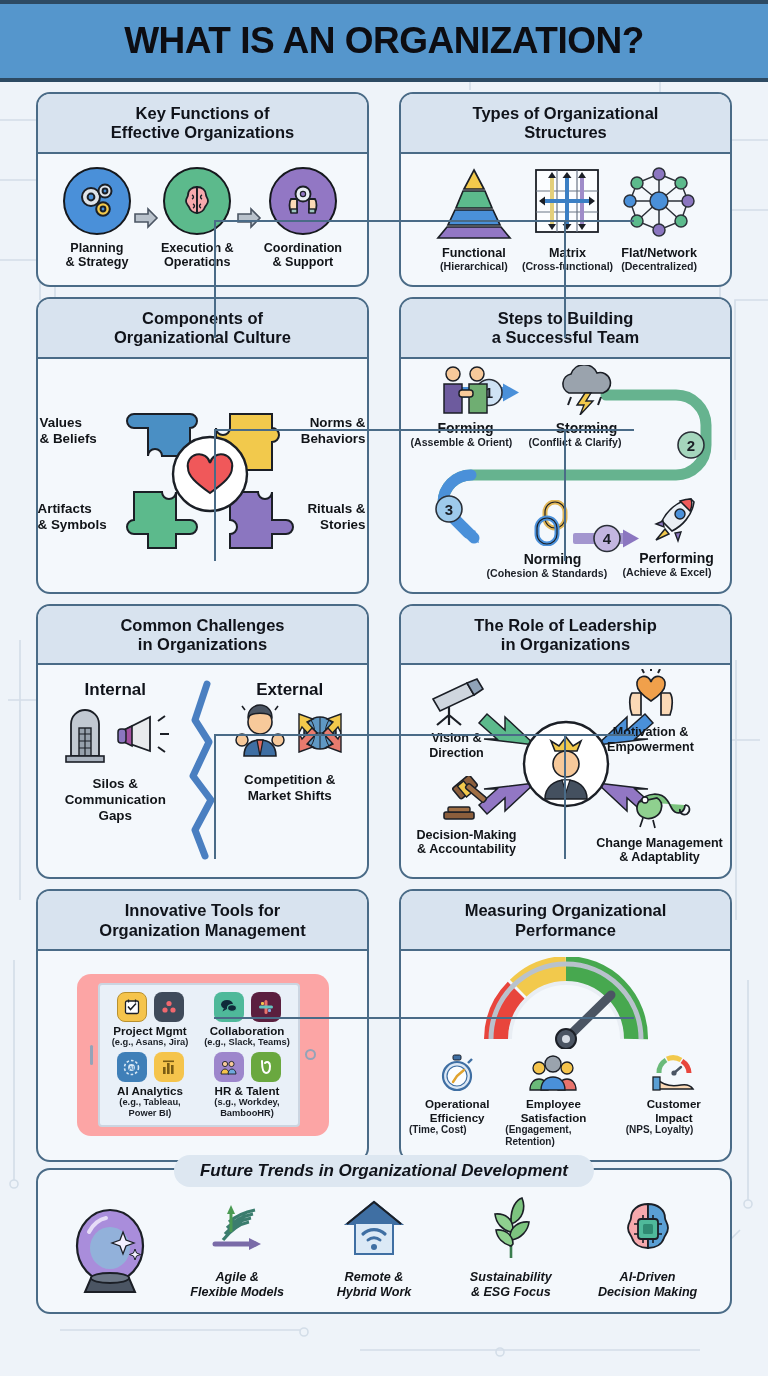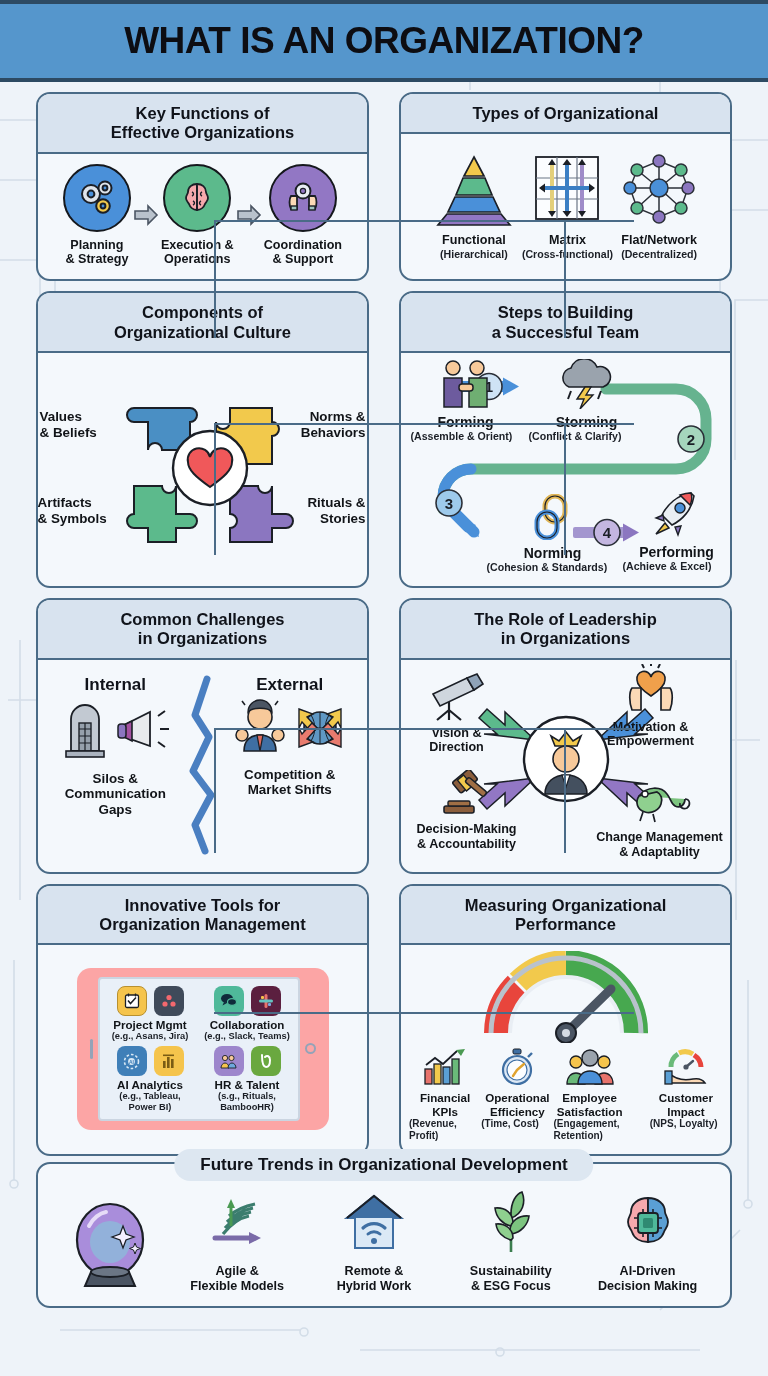--- a/index.html
+++ b/index.html
@@ -76,21 +76,21 @@
             display: flex; align-items: center; gap: 5px; }
   .screen { flex: 1; background: #e9f0f8; border: 2px solid #cbd5e1; border-radius: 4px; padding: 7px 4px 6px 4px; }
   .appgrid { display: grid; grid-template-columns: 1fr 1fr; gap: 5px 4px; }
   .appcell { display: flex; flex-direction: column; align-items: center; }
   .approw { display: flex; gap: 7px; }
   .appicon { width: 30px; height: 30px; border-radius: 8px; display: flex; align-items: center; justify-content: center; }
   .app-l { font-size: 11.6px; font-weight: bold; color: #111418; margin-top: 2px; }
   .app-s { font-size: 9.3px; font-weight: bold; color: #1b1f26; text-align: center; line-height: 1.15; }
 
   
-  .bottom-wrap { position: relative; margin-top: 6px; }
+  .bottom-wrap { position: relative; margin-top: 6px; font-style: italic; }
   .bottom-panel {
     background: #f4f8fc; border: 2.2px solid #4a6b87; border-radius: 14px;
     padding: 26px 14px 12px 14px;
   }
   .pill {
     position: absolute; top: -13px; left: 50%; transform: translateX(-50%);
     background: #dde7f1; border-radius: 18px; padding: 6px 26px; z-index: 4;
   }
   .pill .t { font-size: 17px; font-weight: bold; color: #10131a; white-space: nowrap; }
   .trends { display: flex; align-items: flex-end; justify-content: space-around; width: 100%; }
@@ -192,20 +192,21 @@
             <div class="lbl"><span>Coordination</span><br>
               <span>&amp; Support</span></div>
           </div>
         </div>
       </div>
     </div>
 
     <div class="panel">
       <div class="panel-head">
         <div class="t">Types of Organizational</div>
+        <div class="t">Structures</div>
       </div>
       <div class="panel-body">
         <div class="trio" style="gap:6px;align-items:flex-end;">
           <div class="cellblk">
             <svg width="84" height="76" viewBox="0 0 84 76">
               <g stroke="#1b1f26" stroke-width="1.7">
                 <path d="M42 6 L52 25 L32 25 Z" fill="#f2c94c"></path>
                 <path d="M31 27 L53 27 L60 44 L24 44 Z" fill="#5cba8c"></path>
                 <path d="M23 46 L61 46 L68 61 L16 61 Z" fill="#4a90d9"></path>
                 <path d="M15 63 L69 63 L78 74 L6 74 Z" fill="#9277c4"></path>
@@ -617,21 +618,21 @@
                       </svg>
                   </div>
                   <div class="appicon" style="background:#6aa83f;">
                     <svg width="18" height="18" viewBox="0 0 18 18">
                         <path d="M5 3c0 8 1 12 4 12s4-3 4-7-3-5-5-3" fill="none" stroke="#fff" stroke-width="2" stroke-linecap="round"></path>
                       </svg>
                   </div>
                 </div>
                 <div class="app-l">HR &amp; Talent</div>
                 <div class="app-s">
-                  <span>(s.g., Rituals,</span><br>
+                  <span>(s.g., Workdey,</span><br>
                   <span>BambooHR)</span>
                 </div>
               </div>
             </div>
           </div>
           <div style="width:11px;height:11px;border:2px solid #94a3b8;border-radius:50%;"></div>
         </div>
       </div>
     </div>
 
@@ -648,37 +649,20 @@
             <path d="M89 12a69 69 0 0 1 69 70" stroke="#47a84f"></path>
           </g>
           <path d="M14 82a75 75 0 0 1 150 0" fill="none" stroke="#b9c2cc" stroke-width="5"></path>
           <path d="M33 82a56 56 0 0 1 112 0" fill="none" stroke="#e9eef4" stroke-width="4"></path>
           <path d="M89 82 L134 38" stroke="#4b5563" stroke-width="9" stroke-linecap="round"></path>
           <circle cx="89" cy="82" r="10" fill="#4b5563" stroke="#1b1f26" stroke-width="2"></circle>
           <circle cx="89" cy="82" r="4" fill="#d6dce4"></circle>
         </svg>
         <div style="display:flex;justify-content:space-between;width:100%;margin-top:4px;align-items:flex-start;">
           <div style="flex:1;text-align:center;">
-            <svg width="48" height="40" viewBox="0 0 48 40">
-              <g stroke="#1b1f26" stroke-width="1.3">
-                <rect x="4" y="22" width="7" height="15" fill="#e8736c"></rect>
-                  <rect x="13" y="17" width="7" height="20" fill="#f2c94c"></rect>
-                <rect x="22" y="20" width="7" height="17" fill="#5a9fd4"></rect>
-                  <rect x="31" y="12" width="7" height="25" fill="#6aba79"></rect>
-              </g>
-              <path d="M5 18l9-7 8 6 14-13" fill="none" stroke="#1b1f26" stroke-width="1.8"></path>
-              <path d="M44 2l-9 1 5 6z" fill="#4a9a52"></path>
-            </svg>
-            <div class="lbl" style="font-size:11.6px;margin-top:0;">Financial KPIs</div>
-            <div class="sub" style="font-size:10px;">
-              <span>(Revenue,</span><br>
-              <span>Profit)</span>
-            </div>
-          </div>
-          <div style="flex:1;text-align:center;">
             <svg width="44" height="40" viewBox="0 0 44 40">
               <circle cx="22" cy="23" r="14" fill="#dce8f5" stroke="#3f6fa3" stroke-width="2.2"></circle>
               <circle cx="22" cy="23" r="10" fill="#fbfdff" stroke="#3f6fa3" stroke-width="1.2"></circle>
               <rect x="18" y="2" width="8" height="5" rx="1.5" fill="#3f6fa3" stroke="#1b1f26" stroke-width="1"></rect>
               <path d="M22 23l7-6M22 23l-4 6" stroke="#e0a32f" stroke-width="2.4" stroke-linecap="round"></path>
               <path d="M33 10l4-4" stroke="#3f6fa3" stroke-width="2.4"></path>
             </svg>
             <div class="lbl" style="font-size:11.6px;margin-top:0;">
               <span>Operational</span><br>
               <span>Efficiency</span>

